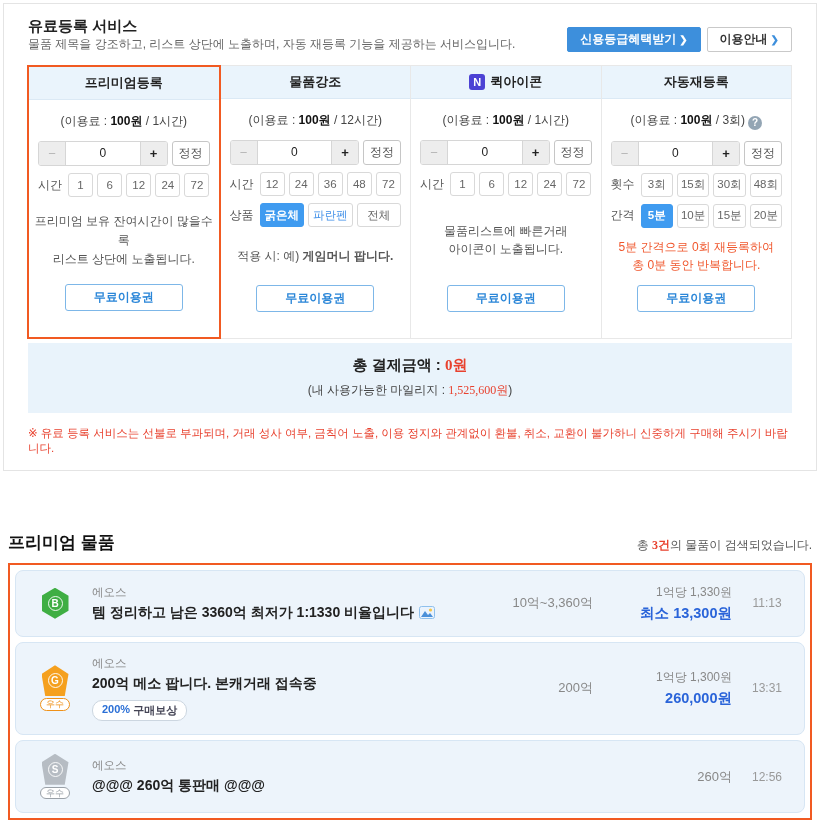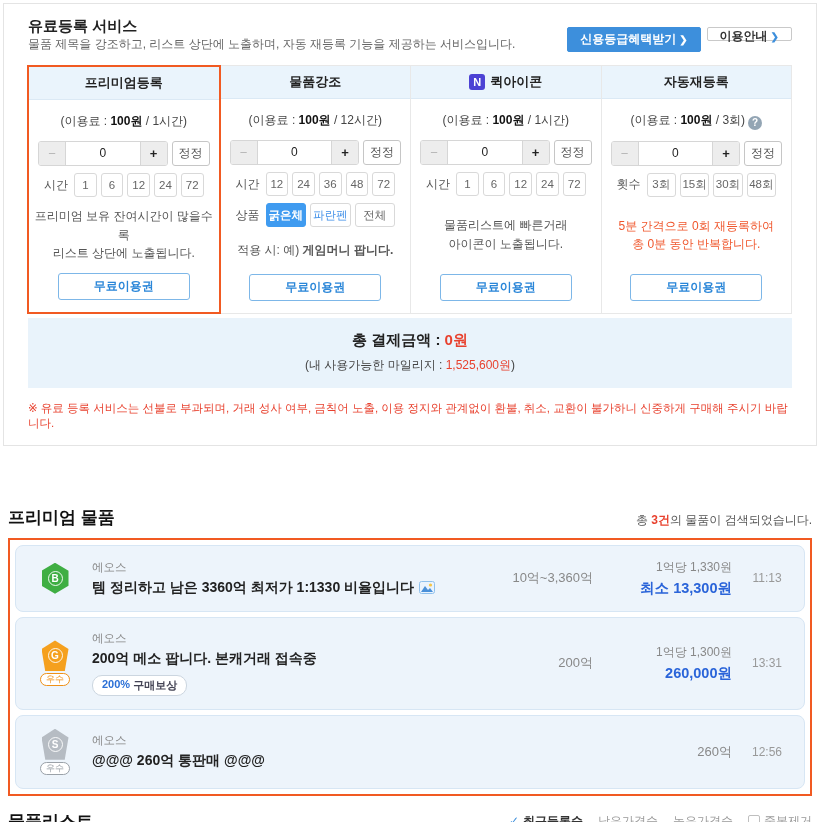--- a/index.html
+++ b/index.html
@@ -7,52 +7,52 @@
   body { height:822px; overflow:hidden; }
   .page { width:820px; }
 
   
   .paid-box { margin:3px 3px 0; border:1px solid #e4e4e4; padding:13px 24px 14px; background:#fff; }
   .paid-header { display:flex; justify-content:space-between; align-items:flex-start; margin-bottom:12px; }
   .paid-header h1 { font-size:15px; font-weight:bold; color:#222; }
   .paid-header p { font-size:12px; color:#666; }
   .paid-header-right { display:flex; gap:6px; margin-top:10px; }
   .btn-credit { background:#3d8fdc; color:#fff; border:1px solid #3d8fdc; border-radius:2px; height:25px; padding:0 12px; font-size:12px; font-weight:bold; cursor:pointer; }
-  .btn-guide { background:#fff; color:#333; border:1px solid #c9c9c9; border-radius:2px; height:14px; padding:0 12px; font-size:12px; font-weight:bold; cursor:pointer; }
+  .btn-guide { background:#fff; color:#333; border:1px solid #c9c9c9; border-radius:2px; height:25px; padding:0 12px; font-size:12px; font-weight:bold; cursor:pointer; }
   .chev { font-size:10px; margin-left:3px; }
   .btn-guide .chev { color:#3d8fdc; }
 
   .columns { display:flex; }
   .col { flex:1; border:1px solid #e8e8e8; margin-left:-1px; display:flex; flex-direction:column; min-height:238px; background:#fff; }
   .col.highlight { border:2px solid #f15a22; z-index:1; }
   .col-head { background:#eaf4fc; border-bottom:1px solid #dbe9f5; text-align:center; padding:7px 0; font-size:13px; font-weight:bold; color:#222; display:flex; align-items:center; justify-content:center; gap:5px; }
   .quick-ico { display:inline-flex; align-items:center; justify-content:center; width:16px; height:16px; border-radius:3px; background:#4c42d4; color:#fff; font-size:11px; font-weight:bold; }
   .fee { text-align:center; font-size:12px; color:#444; padding:13px 0 11px; }
   .fee b { color:#111; }
   .help-ico { display:inline-flex; align-items:center; justify-content:center; width:14px; height:14px; border-radius:50%; background:#93a5b4; color:#fff; font-size:10px; font-weight:bold; vertical-align:-2px; margin-left:3px; cursor:pointer; }
   .stepper-row { display:flex; gap:4px; padding:0 9px; }
   .stepper { display:flex; flex:1; border:1px solid #d6d6d6; border-radius:3px; overflow:hidden; height:25px; }
   .st-minus,.st-plus { width:27px; border:none; background:#ededed; cursor:pointer; font-size:13px; }
   .st-minus { color:#b5b5b5; border-right:1px solid #d6d6d6; }
   .st-plus  { color:#222; font-weight:bold; border-left:1px solid #d6d6d6; }
   .st-val { flex:1; background:#fff; text-align:center; line-height:23px; font-size:12px; color:#222; }
   .edit-btn { width:38px; height:25px; border:1px solid #c6c6c6; border-radius:3px; background:#fff; font-size:12px; color:#555; cursor:pointer; }
-  .opt-row { display:flex; align-items:center; gap:4px; padding:7px 15px 0; }
+  .opt-row { display:flex; align-items:center; gap:4px; padding:7px 9px 0; }
   .opt-label { width:26px; font-size:12px; color:#555; flex:none; }
   .opt-btn { flex:1; height:24px; border:1px solid #d9d9d9; border-radius:3px; background:#fff; font-size:11.5px; color:#666; cursor:pointer; padding:0; }
   .opt-btn.sel { background:#3f9bf0; border-color:#3f9bf0; color:#fff; font-weight:bold; }
   .opt-btn.blue { color:#3f8fe8; }
   .col-desc { flex:1; display:flex; flex-direction:column; align-items:center; justify-content:center; text-align:center; font-size:12px; color:#555; line-height:1.55; padding:10px 4px; }
   .col-desc.orange { color:#f0562c; }
-  .free-btn { display:block; margin:0 auto 12px; width:132px; height:27px; border:1px solid #7db7e8; border-radius:3px; background:#fff; color:#2a86d8; font-size:12px; font-weight:bold; cursor:pointer; }
+  .free-btn { display:block; margin:0 auto 26px; width:118px; height:27px; border:1px solid #7db7e8; border-radius:3px; background:#fff; color:#2a86d8; font-size:12px; font-weight:bold; cursor:pointer; }
 
   .total-bar { background:#e9f3fb; text-align:center; padding:13px 0 14px; margin-top:4px; }
   .total-line1 { font-size:15px; font-weight:bold; color:#222; }
   .total-line2 { font-size:12px; color:#444; margin-top:7px; }
-  .red { color:#e8412e; }
+  .red { color:#e8412e;font-family:Liberation Serif, serif; }
   .warning { color:#e8412e; font-size:11.5px; margin-top:13px; }
 
   
   .section-head { display:flex; justify-content:space-between; align-items:flex-end; margin:30px 8px 9px; }
   .section-head h2 { font-size:17px; font-weight:bold; color:#111; }
   .count { font-size:12px; color:#555;margin-top:36px; }
   .count b { font-weight:bold; }
 
   
   .premium-box { margin:0 8px; border:2px solid #f15a22; background:#fff; padding:5px; display:flex; flex-direction:column; gap:5px; }
@@ -209,20 +209,27 @@
           </div>
           <button class="edit-btn">정정</button>
         </div>
         <div class="opt-row">
           <span class="opt-label">횟수</span>
           <button class="opt-btn">3회</button>
           <button class="opt-btn">15회</button>
           <button class="opt-btn">30회</button>
           <button class="opt-btn">48회</button>
         </div>
+        <div class="opt-row">
+          <span class="opt-label">간격</span>
+          <button class="opt-btn sel">5분</button>
+          <button class="opt-btn">10분</button>
+          <button class="opt-btn">15분</button>
+          <button class="opt-btn">20분</button>
+        </div>
         <div class="col-desc orange">
           <span>5분 간격으로 0회 재등록하여</span>
           <span>총 0분 동안 반복합니다.</span>
         </div>
         <button class="free-btn">무료이용권</button>
       </div>
     </div>
 
     <div class="total-bar">
       <div class="total-line1"><span>총 결제금액 : </span><span class="red">0원</span></div>

